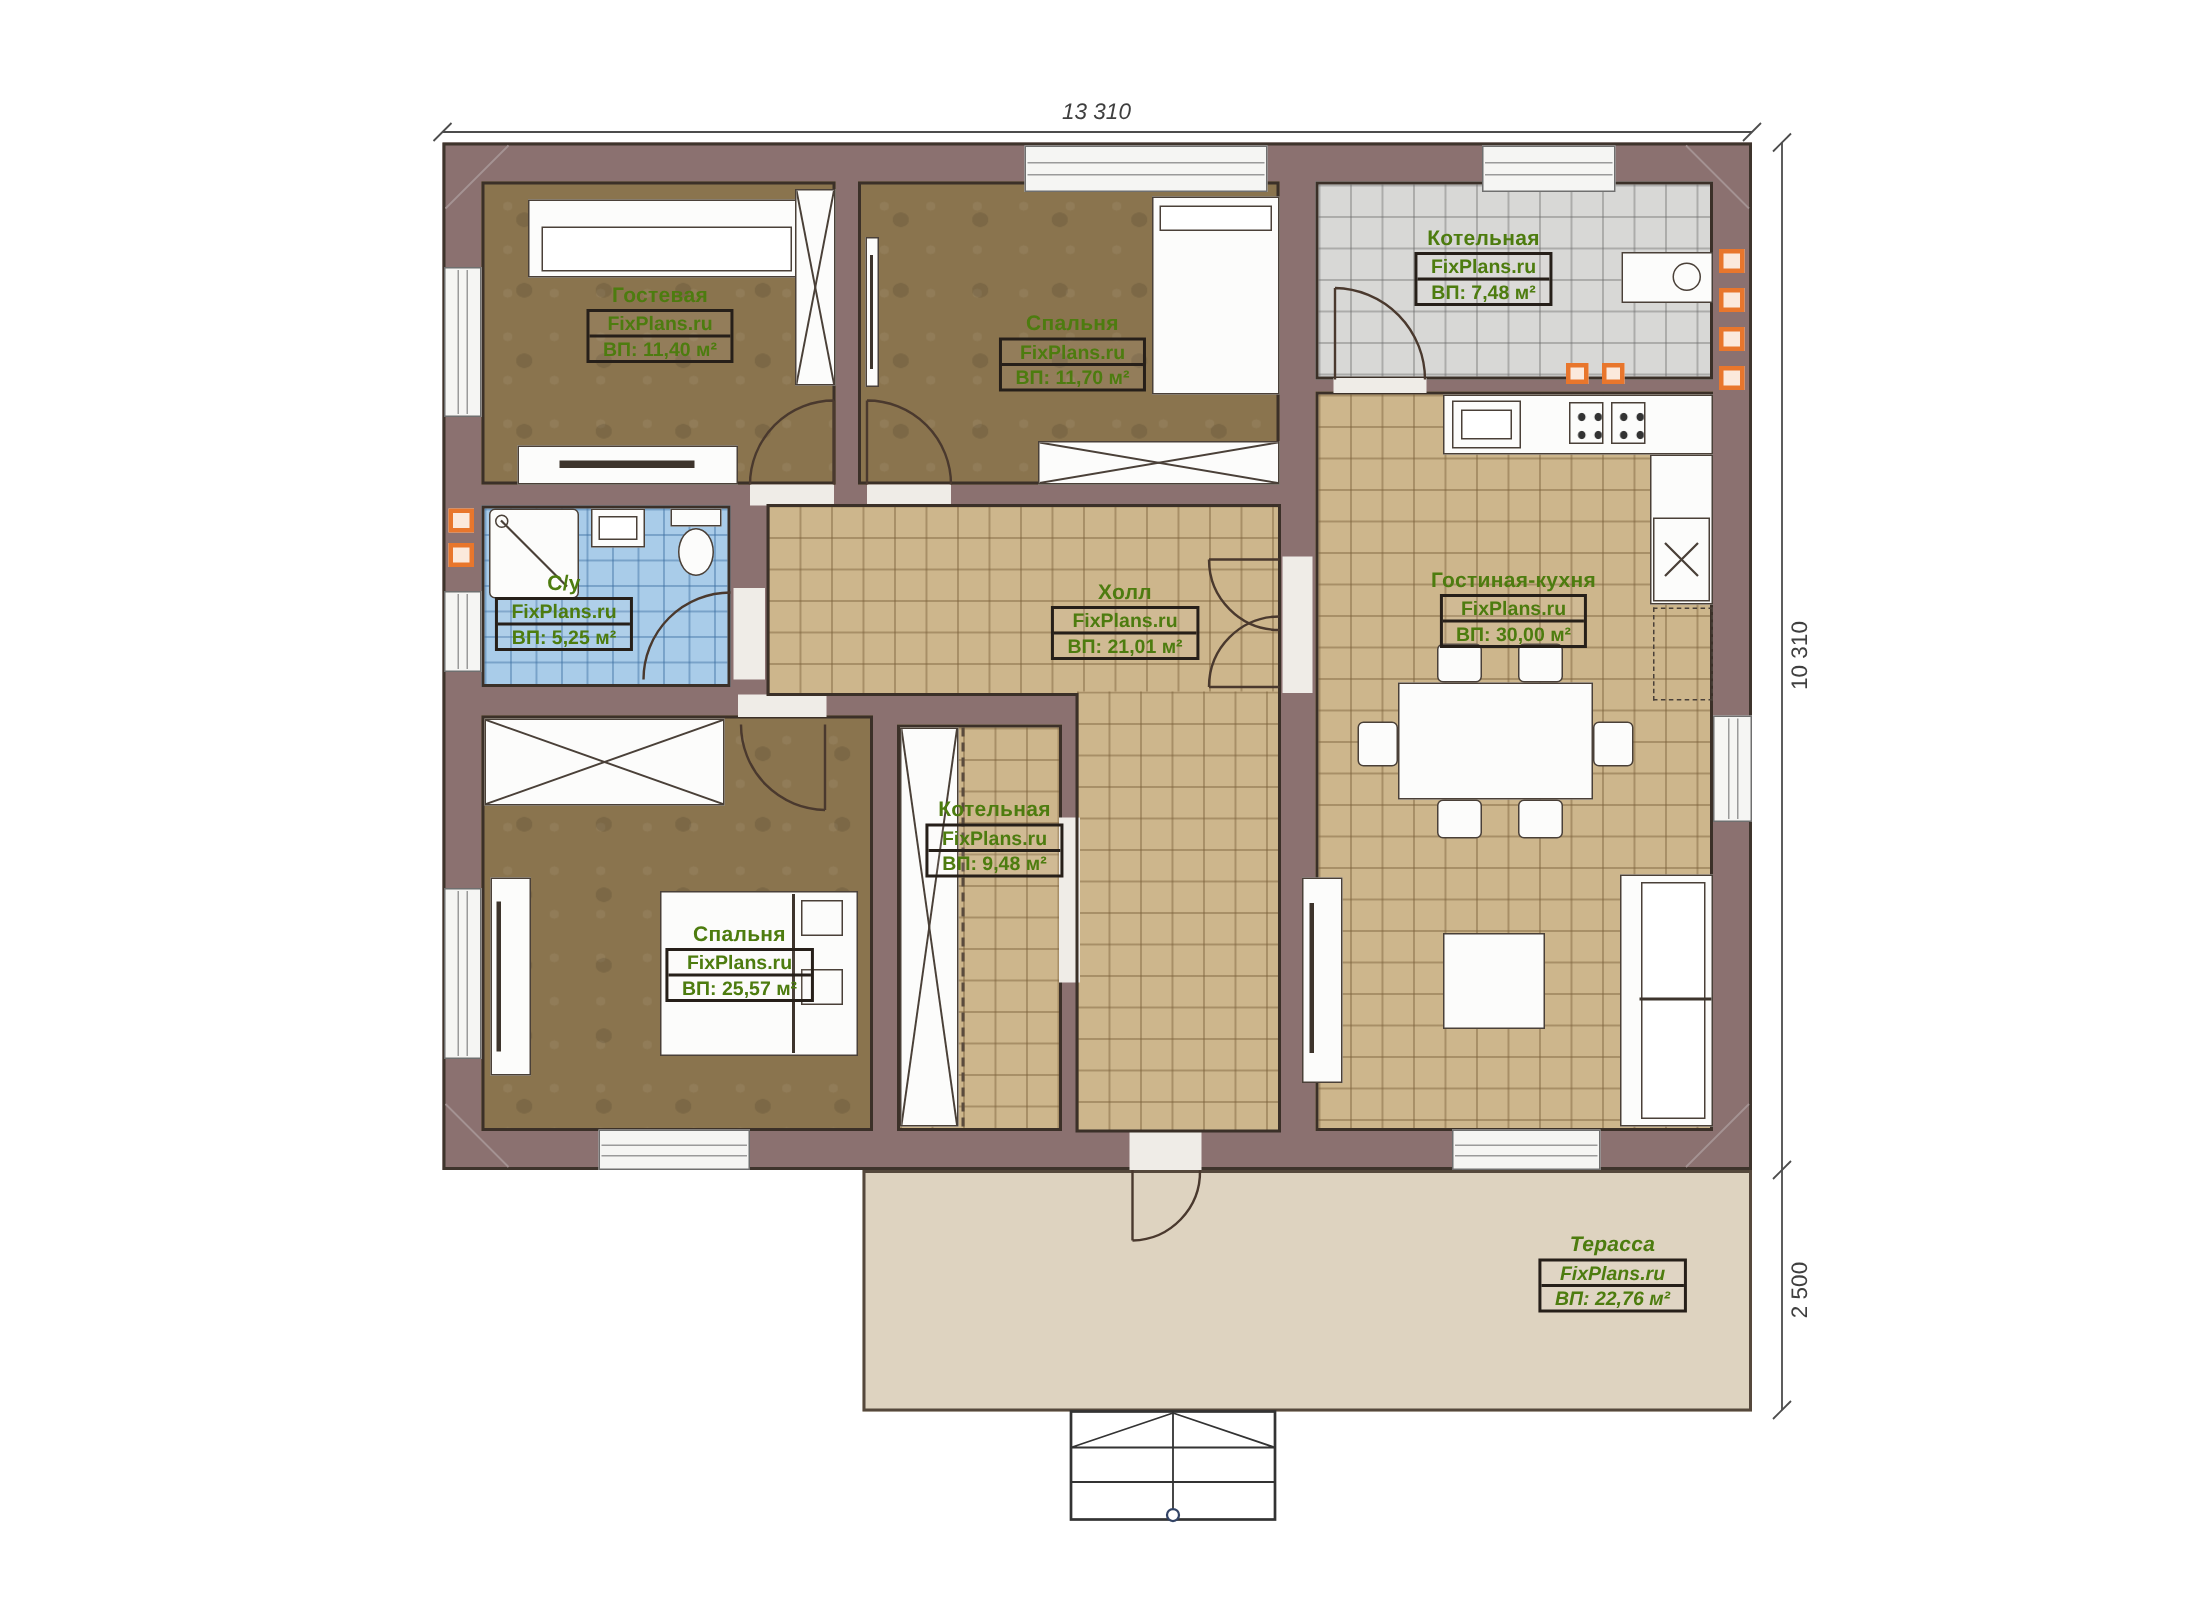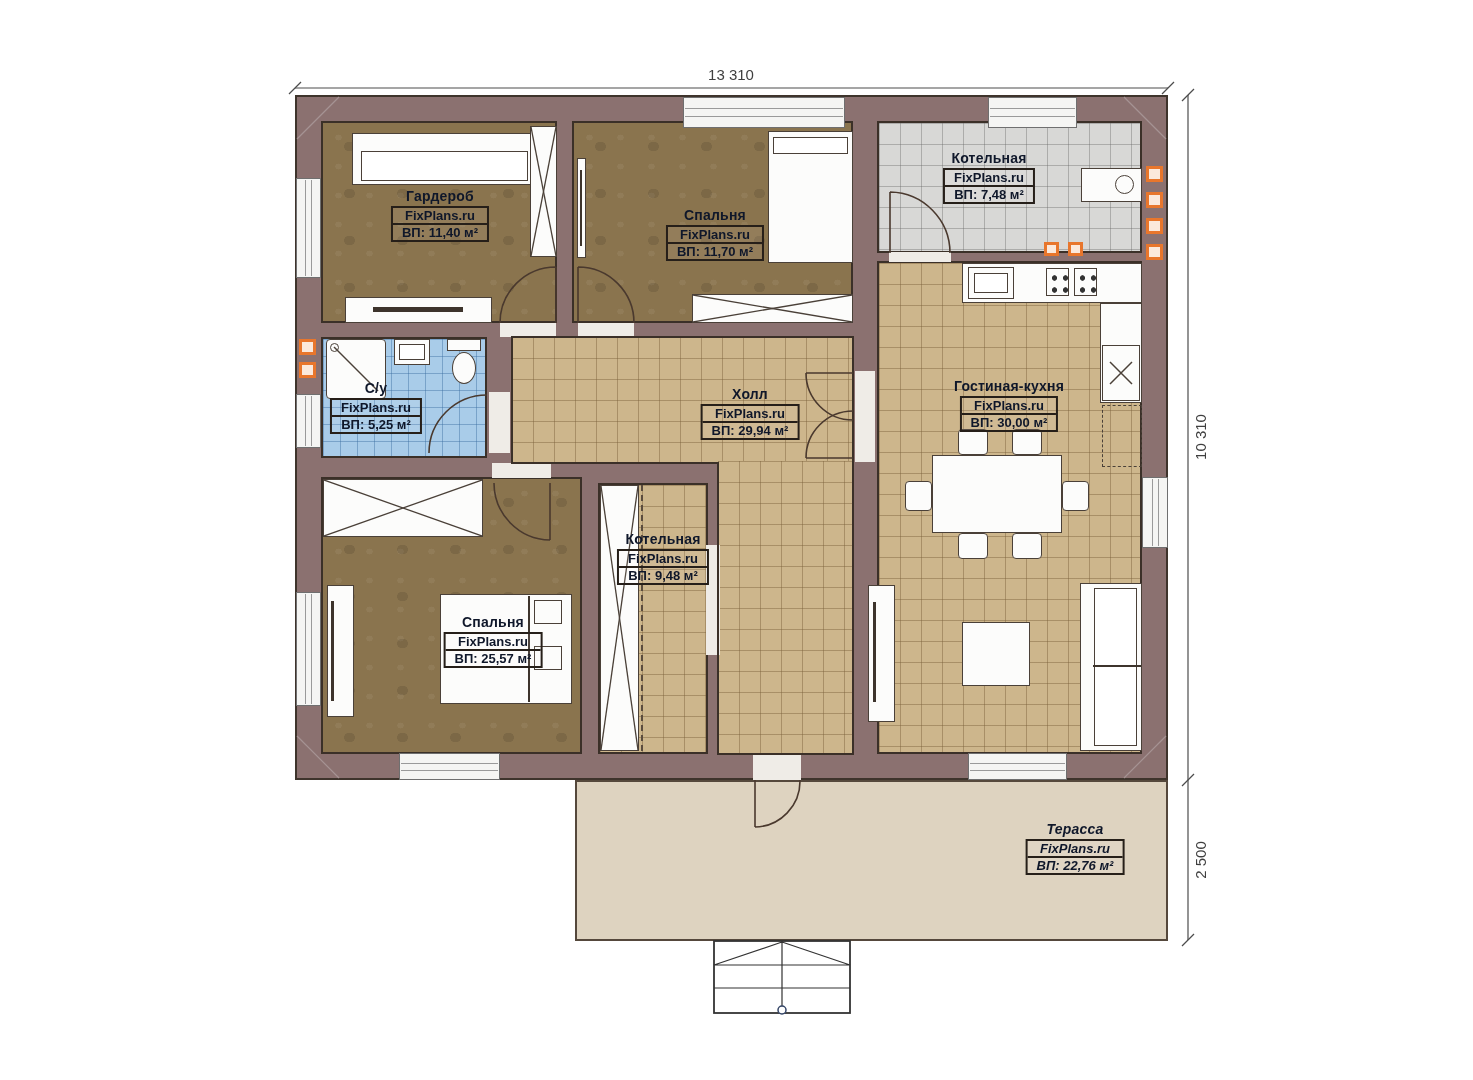--- a/index.html
+++ b/index.html
@@ -48,21 +48,21 @@
   .dashedf{border-style:dashed;background:transparent;}
   .circle{border-radius:50%;}
   .xbox svg{position:absolute;inset:0;width:100%;height:100%;}
   .xbox line{stroke:#4a4038;stroke-width:1.3;}
   .burner{background-image:radial-gradient(#333 2.2px,transparent 2.8px);
     background-size:11px 12px;background-position:2px 3px;}
   .vent{position:absolute;background:#fbe9dc;border:3px solid #e8762c;box-sizing:border-box;z-index:4;}
   .vdash{position:absolute;width:0;border-left:2px dashed #5a4b3d;z-index:3;}
 
   
-  .room-label{position:absolute;transform:translateX(-50%);text-align:center;z-index:7;color:#0f172a;}
+  .room-label{position:absolute;transform:translateX(-50%);text-align:center;z-index:7;color:#4d7c0f;}
   .rname{font-size:14px;font-weight:bold;margin-bottom:2px;letter-spacing:.2px;}
   .lbox{display:inline-block;border:2px solid #261f19;background:rgba(250,248,245,.08);}
   .lrow{padding:0 9px;font-size:13px;font-weight:bold;white-space:nowrap;}
   .lrow + .lrow{border-top:2px solid #261f19;}
 
   
   .dim-text{position:absolute;font-size:15px;color:#3f3f3f;z-index:7;white-space:nowrap;}
   .dim-rot{transform:translate(-50%,-50%) rotate(-90deg);}
   .dim-ctr{transform:translateX(-50%);}
 
@@ -225,26 +225,26 @@
       <path d="M289,94 L301,82"></path>
         <path d="M1162,94 L1174,82"></path>
       <path d="M1188,95 L1188,780"></path>
       <path d="M1182,101 L1194,89"></path>
         <path d="M1182,786 L1194,774"></path>
       <path d="M1188,780 L1188,940"></path>
       <path d="M1182,946 L1194,934"></path>
     </g>
   </svg>
 
-  <div class="dim-text dim-ctr" style="left:731px;top:66px;">13 310</div>
+  <div class="dim-text dim-ctr" style="left:731px;top:66px;font-style:italic;">13 310</div>
   <div class="dim-text dim-rot" style="left:1200px;top:437px;">10 310</div>
   <div class="dim-text dim-rot" style="left:1200px;top:860px;">2 500</div>
 
   <div class="room-label" style="left:440px;top:188px;">
-    <div class="rname">Гардероб</div>
+    <div class="rname">Гостевая</div>
     <div class="lbox"><div class="lrow">FixPlans.ru</div>
       <div class="lrow">ВП: 11,40 м²</div></div>
   </div>
   <div class="room-label" style="left:715px;top:207px;">
     <div class="rname">Спальня</div>
     <div class="lbox"><div class="lrow">FixPlans.ru</div>
       <div class="lrow">ВП: 11,70 м²</div></div>
   </div>
   <div class="room-label" style="left:989px;top:150px;">
     <div class="rname">Котельная</div>
@@ -252,21 +252,21 @@
       <div class="lrow">ВП: 7,48 м²</div></div>
   </div>
   <div class="room-label" style="left:376px;top:380px;text-align:center;">
     <div class="rname">С/у</div>
     <div class="lbox"><div class="lrow">FixPlans.ru</div>
       <div class="lrow">ВП: 5,25 м²</div></div>
   </div>
   <div class="room-label" style="left:750px;top:386px;">
     <div class="rname">Холл</div>
     <div class="lbox"><div class="lrow">FixPlans.ru</div>
-      <div class="lrow">ВП: 29,94 м²</div></div>
+      <div class="lrow">ВП: 21,01 м²</div></div>
   </div>
   <div class="room-label" style="left:1009px;top:378px;">
     <div class="rname">Гостиная-кухня</div>
     <div class="lbox"><div class="lrow">FixPlans.ru</div>
       <div class="lrow">ВП: 30,00 м²</div></div>
   </div>
   <div class="room-label" style="left:663px;top:531px;">
     <div class="rname">Котельная</div>
     <div class="lbox"><div class="lrow">FixPlans.ru</div>
       <div class="lrow">ВП: 9,48 м²</div></div>

